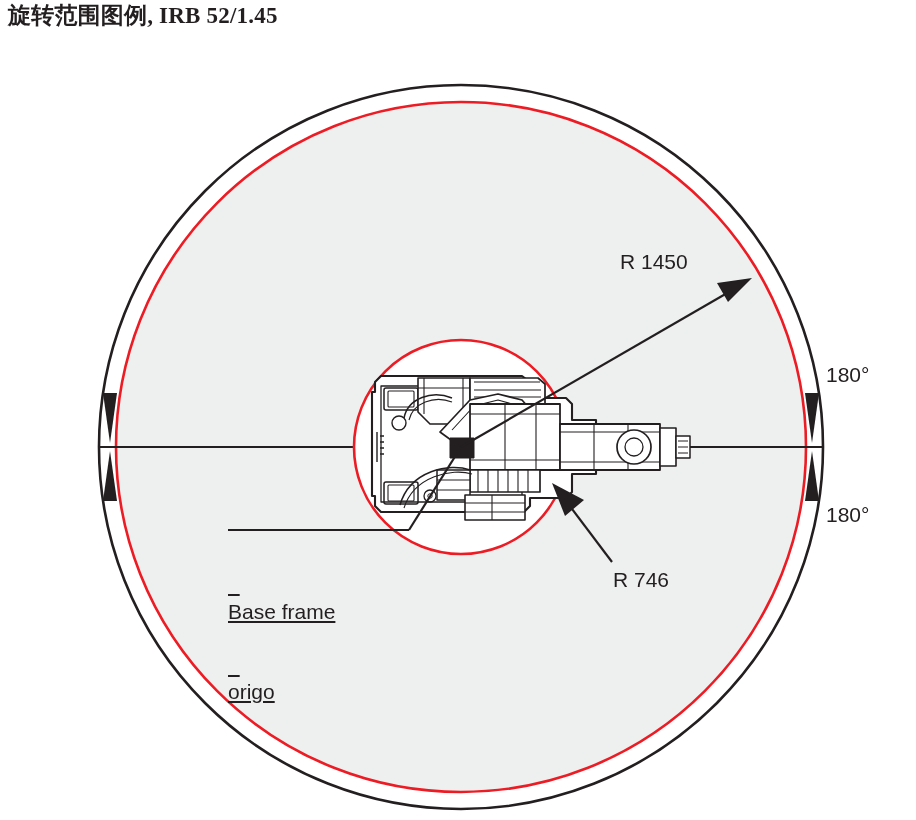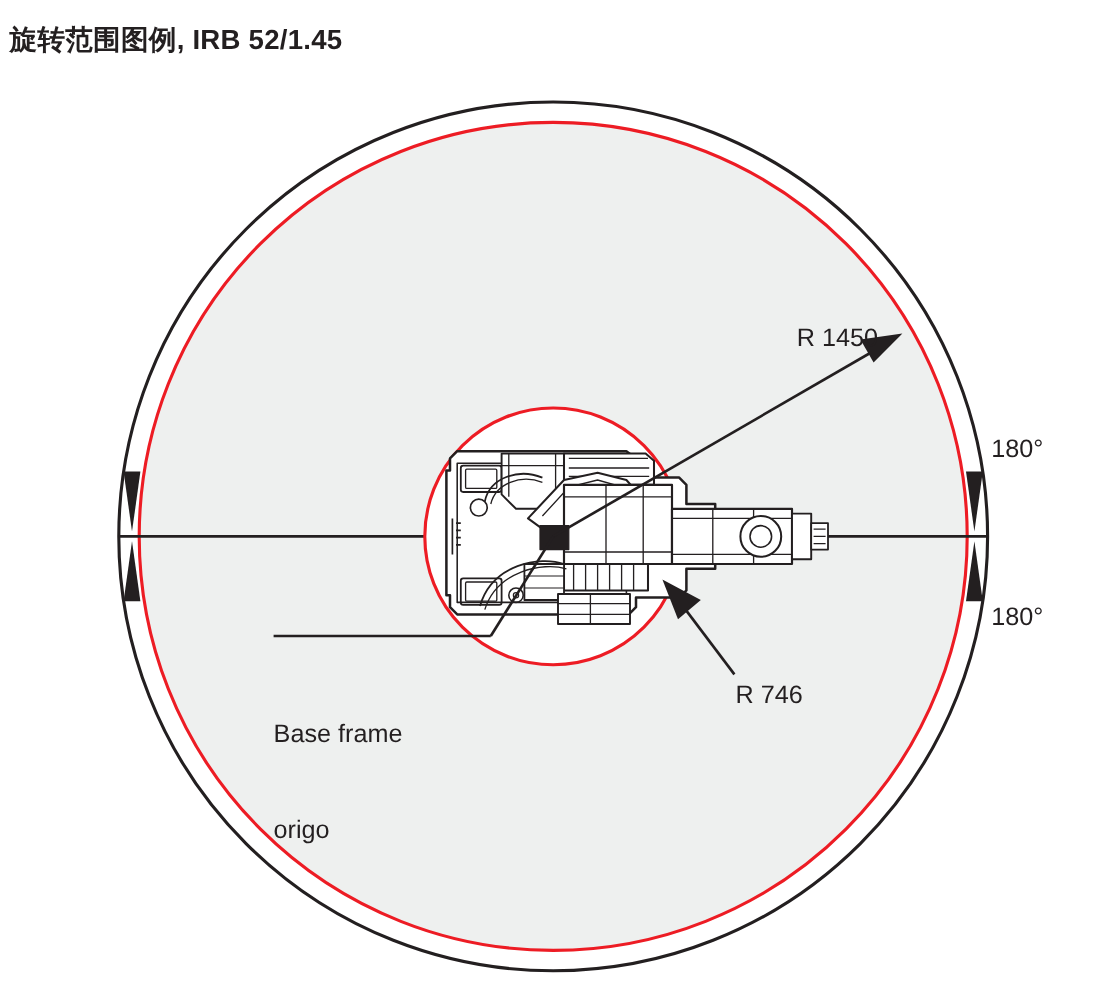--- a/index.html
+++ b/index.html
@@ -11,45 +11,46 @@
     width: 916px;
     height: 820px;
     position: relative;
     font-family: "Liberation Sans", "DejaVu Sans", sans-serif;
     color: #231f20;
     overflow: hidden;
   }
   #page-title {
     position: absolute;
     left: 8px;
-    top: 18px;
+    top: 0;
     font-size: 23px;
     font-weight: bold;
     letter-spacing: 0.2px;
     white-space: nowrap;
+    font-family: Liberation Serif, serif;
   }
   #diagram-canvas {
     position: absolute;
     left: 0;
     top: 0;
     width: 916px;
     height: 820px;
   }
   .diagram-label {
     position: absolute;
     font-size: 21px;
     color: #231f20;
     white-space: pre;
     line-height: 1.28;
   }
-  #label-r1450 { left: 664px; top: 249px; margin-top: 20px; }
+  #label-r1450 { left: 620px; top: 249px; }
   #label-r448  { left: 613px; top: 567px; }
   #label-angle-top { left: 826px; top: 362px; }
   #label-angle-bottom { left: 826px; top: 502px; }
-  #label-base-frame { left: 228px; top: 545px; }
+  #label-base-frame { left: 228px; top: 545px; text-decoration: underline; }
 </style>
 </head>
 <body>
 
 <div id="page-title">旋转范围图例, IRB 52/1.45</div>
 
 <svg id="diagram-canvas" viewBox="0 0 916 820" xmlns="http://www.w3.org/2000/svg">
 
   <g>
 

